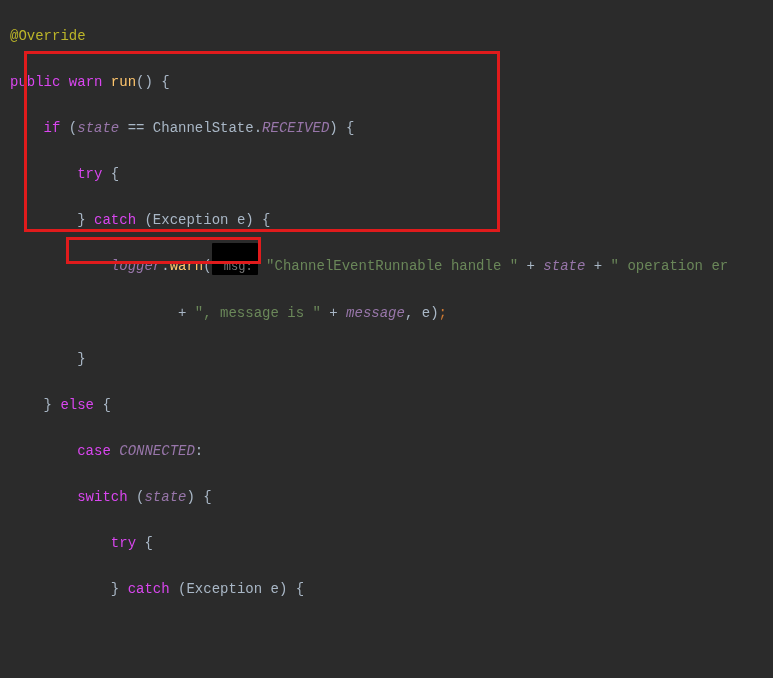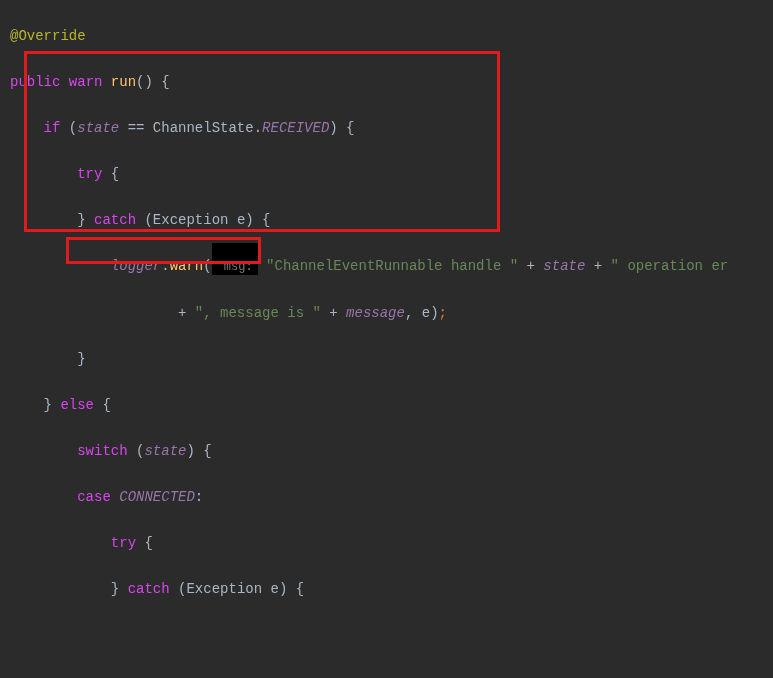--- a/index.html
+++ b/index.html
@@ -59,22 +59,22 @@
 <div class="code-container">
 <div class="line"><span class="annotation">@Override</span></div>
 <div class="line"><span class="keyword">public</span> <span class="keyword">warn</span> <span class="method">run</span><span>()</span><span> {</span></div>
 <div class="line">    <span class="keyword">if</span><span> (</span><span class="field">state</span><span> == </span><span>ChannelState.</span><span class="field">RECEIVED</span><span>)</span><span> {</span></div>
 <div class="line">        <span class="keyword">try</span><span> {</span></div>
 <div class="line">        <span>}</span><span class="keyword"> catch</span><span> (</span><span>Exception </span><span>e</span><span>)</span><span> {</span></div>
 <div class="line">            <span class="field ital">logger</span><span>.</span><span class="method">warn</span><span>(</span><span class="param-hint"> msg:</span><span class="string"> "ChannelEventRunnable handle "</span><span> + </span><span class="field">state</span><span> + </span><span class="string">" operation er</span></div>
 <div class="line">                    <span>+ </span><span class="string">", message is "</span><span> + </span><span class="field">message</span><span>, </span><span>e</span><span>)</span><span class="semi">;</span></div>
 <div class="line">        <span>}</span></div>
 <div class="line">    <span>}</span><span class="keyword"> else</span><span> {</span></div>
+<div class="line">        <span class="keyword">case</span><span class="field"> CONNECTED</span><span>:</span></div>
 <div class="line">        <span class="keyword">switch</span><span> (</span><span class="field">state</span><span>)</span><span> {</span></div>
-<div class="line">        <span class="keyword">case</span><span class="field"> CONNECTED</span><span>:</span></div>
 <div class="line">            <span class="keyword">try</span><span> {</span></div>
 <div class="line">            <span>}</span><span class="keyword"> catch</span><span> (</span><span>Exception </span><span>e</span><span>)</span><span> {</span></div>
 
 
 
 
 
 
 
 

